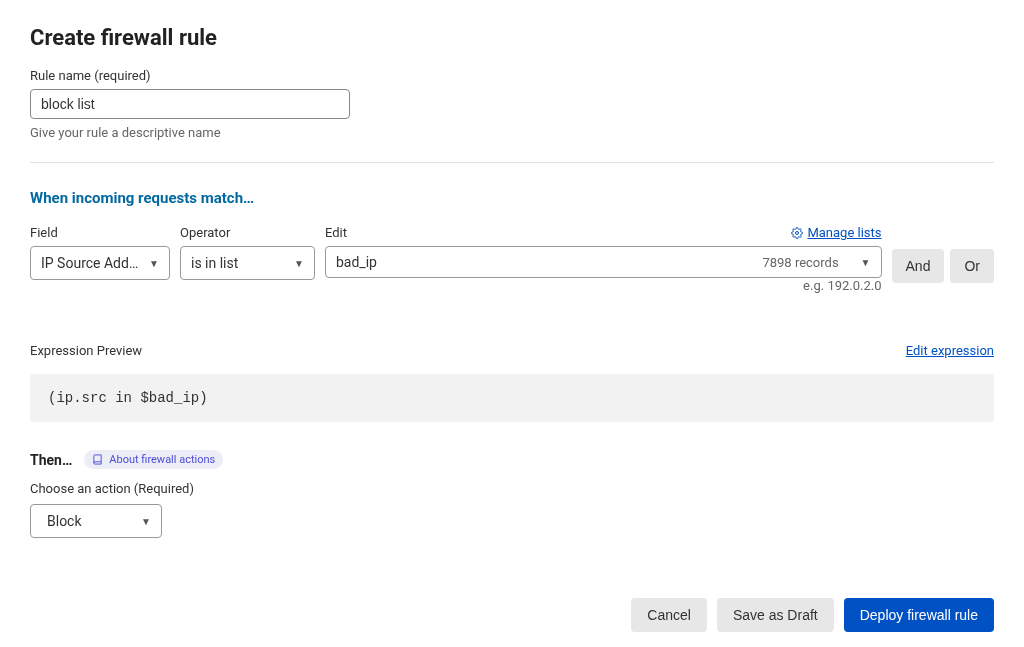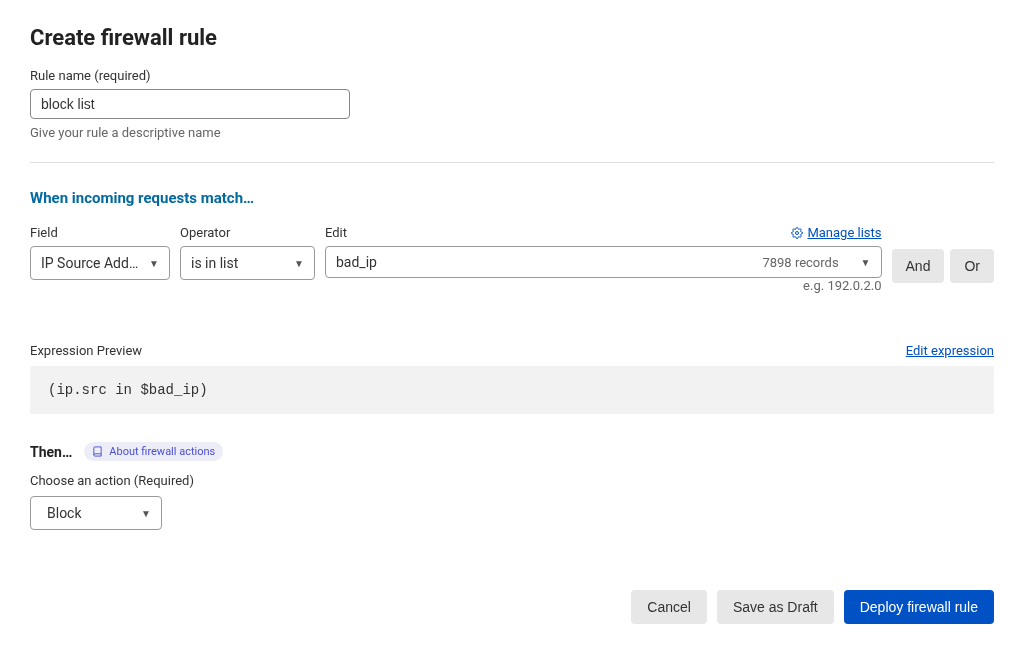--- a/index.html
+++ b/index.html
@@ -136,21 +136,21 @@
     font-size: 13px;
     color: #666;
     margin-top: 0;
     text-align: right;
   }
   .preview-header {
     display: flex;
     justify-content: space-between;
     align-items: flex-end;
     margin-top: 50px;
-    margin-bottom: 8px;
+    margin-bottom: 16px;
   }
   .preview-label {
     font-size: 13px;
     color: #333;
   }
   .edit-link {
     color: #0051c3;
     font-size: 13px;
     text-decoration: underline;
     cursor: pointer;

